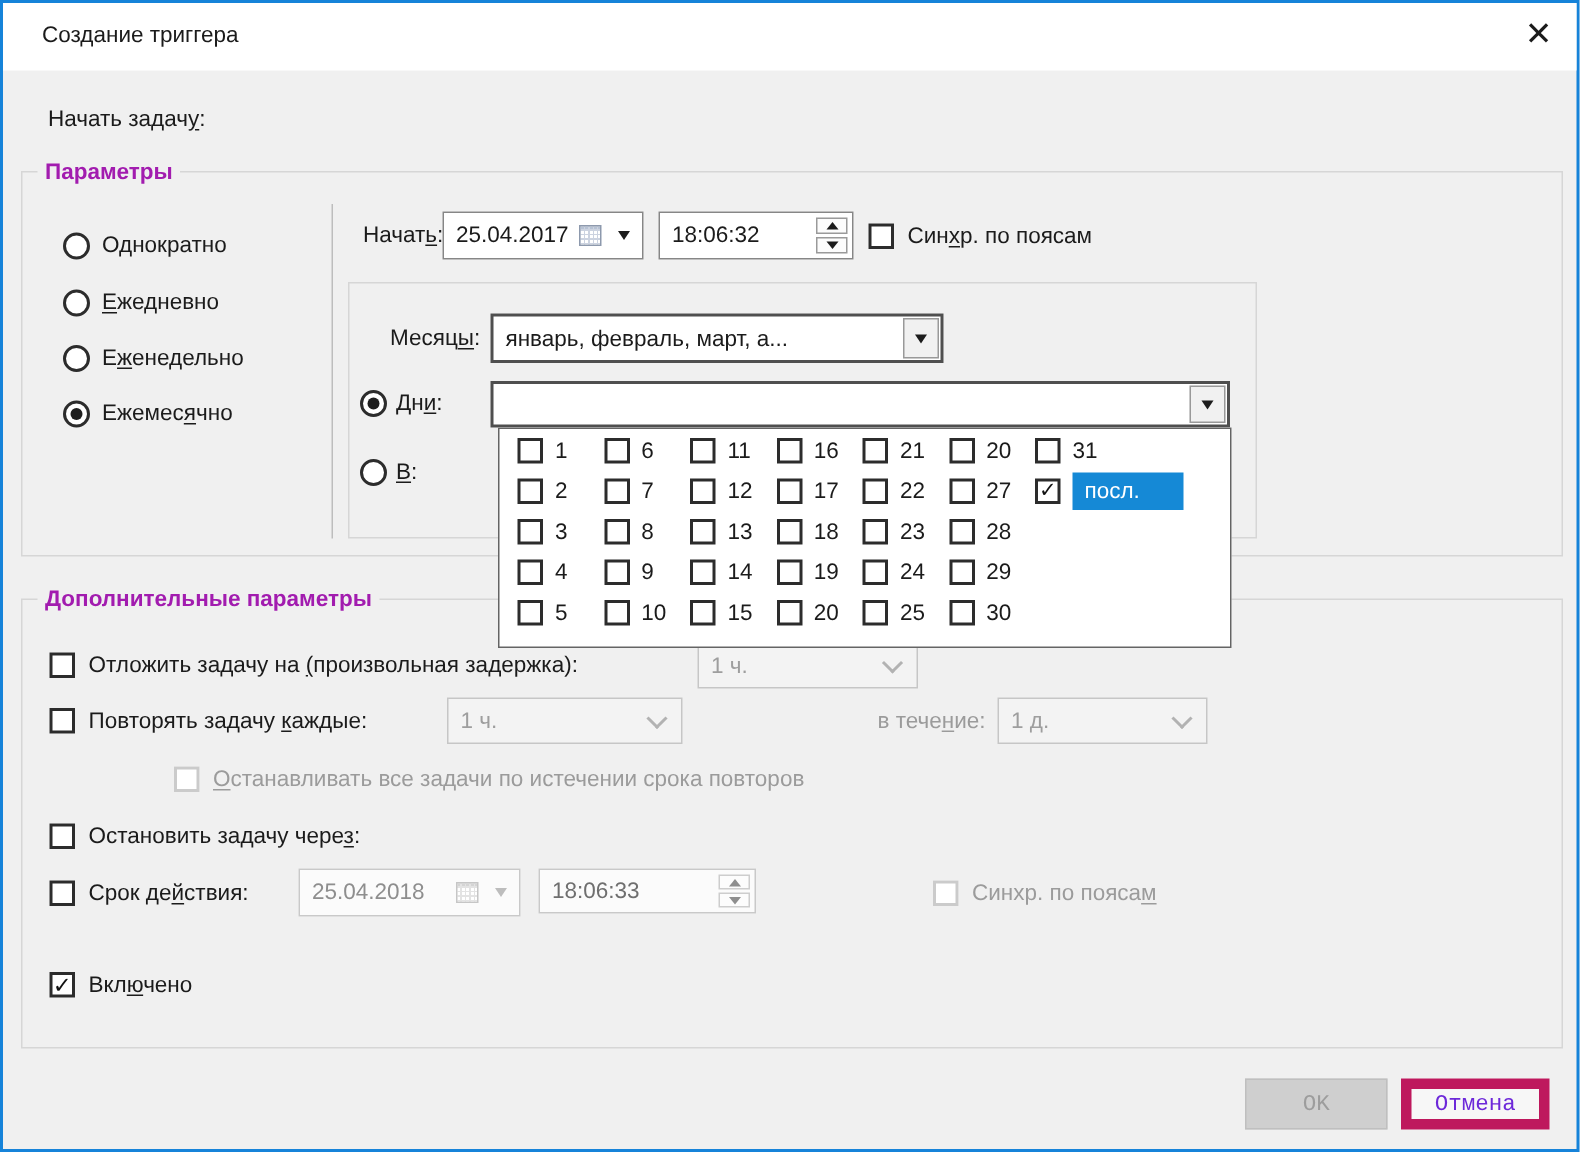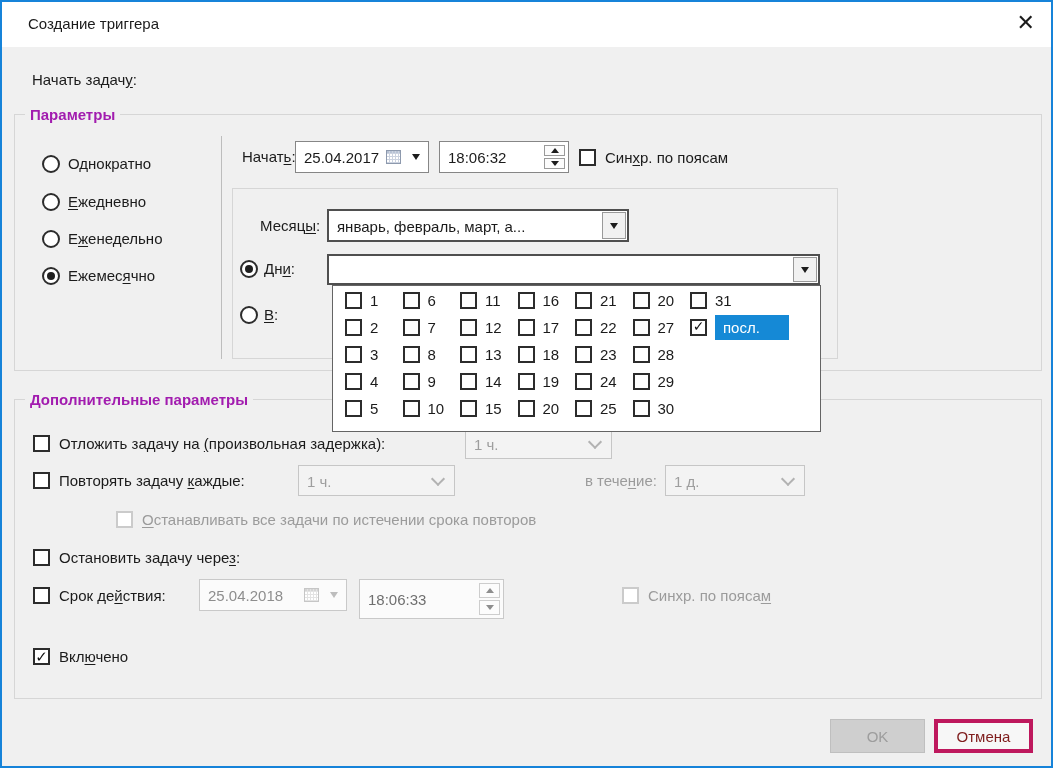--- a/index.html
+++ b/index.html
@@ -44,23 +44,23 @@
   .field.dis .tri-up{border-bottom-color:#8e8e8e;}
   .field.dis .tri-dn{border-top-color:#8e8e8e;}
   .days-panel{position:absolute;left:330px;top:283px;width:489px;height:147px;background:#fff;border:1px solid #646464;box-sizing:border-box;display:flex;padding:6px 0 0 12px;overflow:visible;}
   .day-col{width:57.5px;display:flex;flex-direction:column;gap:10px;flex:0 0 auto;}
   .day-col:last-child{width:auto;}
   .day-cell{display:flex;align-items:center;gap:8px;height:17px;}
   .cbx{width:17px;height:17px;border:2px solid #2c2c2c;background:#fff;box-sizing:border-box;position:relative;flex:0 0 auto;}
   .cbx.checked::after{content:"✓";position:absolute;left:0;top:-3px;width:13px;text-align:center;font-size:14px;color:#111;}
   .day-label{font-size:15px;color:#1b1b1b;white-space:nowrap;}
   .day-label.hl{background:#1589d6;color:#fff;height:25px;line-height:25px;padding:0 8px;width:74px;margin:-4px 0;box-sizing:border-box;}
-  .btn{position:absolute;font-size:15px;display:flex;align-items:center;justify-content:center;box-sizing:border-box;cursor:default;}
+  .btn{position:absolute;font-size:15px;display:flex;align-items:center;justify-content:center;box-sizing:border-box;cursor:default;font-family:Liberation Mono, monospace;}
   .btn.ok{background:#cfcfcf;color:#9d9d9d;border:1px solid #bfbfbf;}
-  .btn.cancel{background:#f7f7f7;border:4px solid #be185d;color:#7f1d1d;}
+  .btn.cancel{background:#f7f7f7;border:7px solid #be185d;color:#6d28d9;}
 </style>
 </head>
 <body>
 
 <div class="win">
 
   <div class="titlebar">
     <span class="title">Создание триггера</span>
     <span class="close">✕</span>
   </div>
@@ -152,21 +152,21 @@
   <span class="cb" style="left:31px;top:547px;"></span>
   <div class="lbl" style="left:57px;top:547px;">Остановить задачу чере<u>з</u>:</div>
 
   <span class="cb" style="left:31px;top:585px;"></span>
   <div class="lbl" style="left:57px;top:585px;">Срок де<u>й</u>ствия:</div>
   <div class="field dis" style="left:197px;top:577px;width:148px;height:32px;">
     <span class="val">25.04.2018</span>
     <span class="cal"></span>
     <span class="dd-tri"></span>
   </div>
-  <div class="field dis" style="left:357px;top:577px;width:145px;height:40px;">
+  <div class="field dis" style="left:357px;top:577px;width:145px;height:30px;">
     <span class="val" style="color:#6f6f6f;">18:06:33</span>
     <span class="spin">
         <span>
           <i class="tri-up"></i>
         </span>
         <span>
           <i class="tri-dn"></i>
         </span>
       </span>
   </div>

